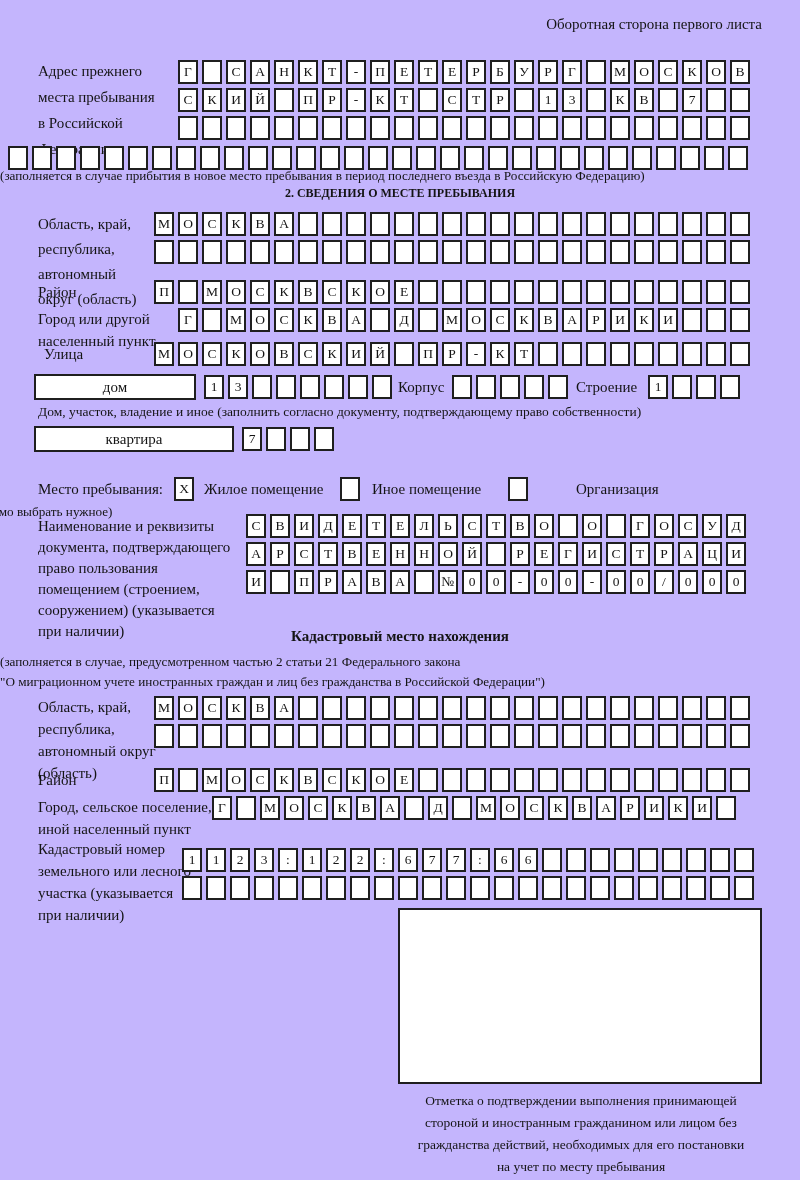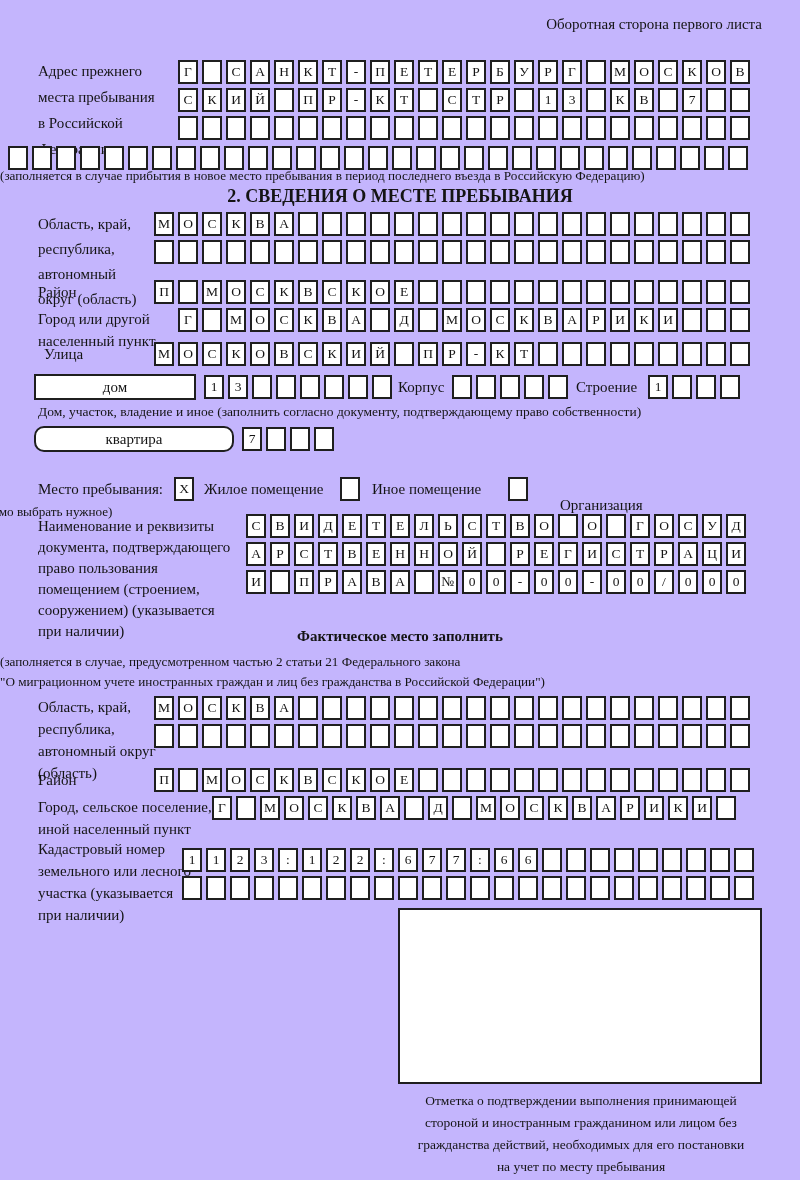--- a/index.html
+++ b/index.html
@@ -5,21 +5,21 @@
   html,body{margin:0;padding:0;background:#fff;}
   body{width:800px;height:1180px;font-family:"Liberation Serif",serif;color:#141414;}
   .page{position:relative;width:800px;height:1180px;background:#c4b5fd;overflow:hidden;}
   .row{position:absolute;display:flex;gap:4px;}
   .cell{box-sizing:border-box;flex:0 0 20px;width:20px;height:24px;border:2px solid #1f1f1f;
         display:flex;align-items:center;justify-content:center;
         font-size:13.5px;line-height:1;background:#fff;}
   .label{position:absolute;font-size:15px;white-space:pre-line;}
   .lh26{line-height:26px;} .lh25{line-height:25px;} .lh22{line-height:22px;} .lh21{line-height:21px;}
   .note{position:absolute;left:0;width:800px;text-align:left;font-size:13.2px;line-height:20px;white-space:pre-line;}
-  .title{position:absolute;left:0;width:800px;text-align:center;font-weight:bold;font-size:18px;}
+  .title{position:absolute;left:0;width:800px;text-align:center;font-weight:bold;font-size:12px;}
   .corner{position:absolute;right:38px;top:16px;font-size:15px;}
   .wide-box{position:absolute;box-sizing:border-box;border:2px solid #1f1f1f;background:#fff;
             display:flex;align-items:center;justify-content:center;font-size:15px;}
   .inline-label{position:absolute;font-size:15px;}
   .stamp-box{position:absolute;box-sizing:border-box;border:2px solid #1f1f1f;background:#fff;}
   .caption{position:absolute;font-size:13.5px;line-height:22px;text-align:center;white-space:pre-line;}
 </style>
 </head>
 <body>
 
@@ -313,41 +313,41 @@
     </div>
   <div class="inline-label" style="left:576px;top:379px;">Строение</div>
   <div class="row" style="left:648px;top:375px;">
       <div class="cell">1</div>
       <div class="cell"></div>
       <div class="cell"></div>
       <div class="cell"></div>
     </div>
   <div class="inline-label" style="left:38px;top:404px;font-size:13.5px;">Дом, участок, владение и иное (заполнить согласно документу, подтверждающему право собственности)</div>
 
-  <div class="wide-box" style="left:34px;top:426px;width:200px;height:26px;border-radius:10px;">квартира</div>
+  <div class="wide-box" style="left:34px;top:426px;width:200px;height:26px;">квартира</div>
   <div class="row" style="left:242px;top:427px;">
       <div class="cell">7</div>
       <div class="cell"></div>
       <div class="cell"></div>
       <div class="cell"></div>
     </div>
 
   <div class="inline-label" style="left:38px;top:481px;">Место пребывания:</div>
   <div class="row" style="left:174px;top:477px;">
       <div class="cell">X</div>
     </div>
   <div class="inline-label" style="left:204px;top:481px;">Жилое помещение</div>
   <div class="row" style="left:340px;top:477px;">
       <div class="cell"></div>
     </div>
   <div class="inline-label" style="left:372px;top:481px;">Иное помещение</div>
   <div class="row" style="left:508px;top:477px;">
       <div class="cell"></div>
     </div>
-  <div class="inline-label" style="left:560px;top:481px;margin-top:16px;">Организация</div>
+  <div class="inline-label" style="left:576px;top:481px;">Организация</div>
   <div class="note" style="top:502px;left:-60px;">(Необходимо выбрать нужное)</div>
 
   <div class="label lh21" style="left:38px;top:516px;">Наименование и реквизиты
 документа, подтверждающего
 право пользования
 помещением (строением,
 сооружением) (указывается
 при наличии)</div>
   <div class="row" style="left:246px;top:514px;">
       <div class="cell">С</div>
@@ -412,21 +412,21 @@
       <div class="cell">0</div>
       <div class="cell">-</div>
       <div class="cell">0</div>
       <div class="cell">0</div>
       <div class="cell">/</div>
       <div class="cell">0</div>
       <div class="cell">0</div>
       <div class="cell">0</div>
     </div>
 
-  <div class="title" style="top:628px;font-size:15px;">Фактическое место заполнить</div>
+  <div class="title" style="top:628px;font-size:15px;">Кадастровый место нахождения</div>
   <div class="note" style="top:652px;">(заполняется в случае, предусмотренном частью 2 статьи 21 Федерального закона
 "О миграционном учете иностранных граждан и лиц без гражданства в Российской Федерации")</div>
 
   <div class="label lh22" style="left:38px;top:696px;">Область, край,
 республика,
 автономный округ
 (область)</div>
   <div class="row" style="left:154px;top:696px;">
       <div class="cell">М</div>
       <div class="cell">О</div>

